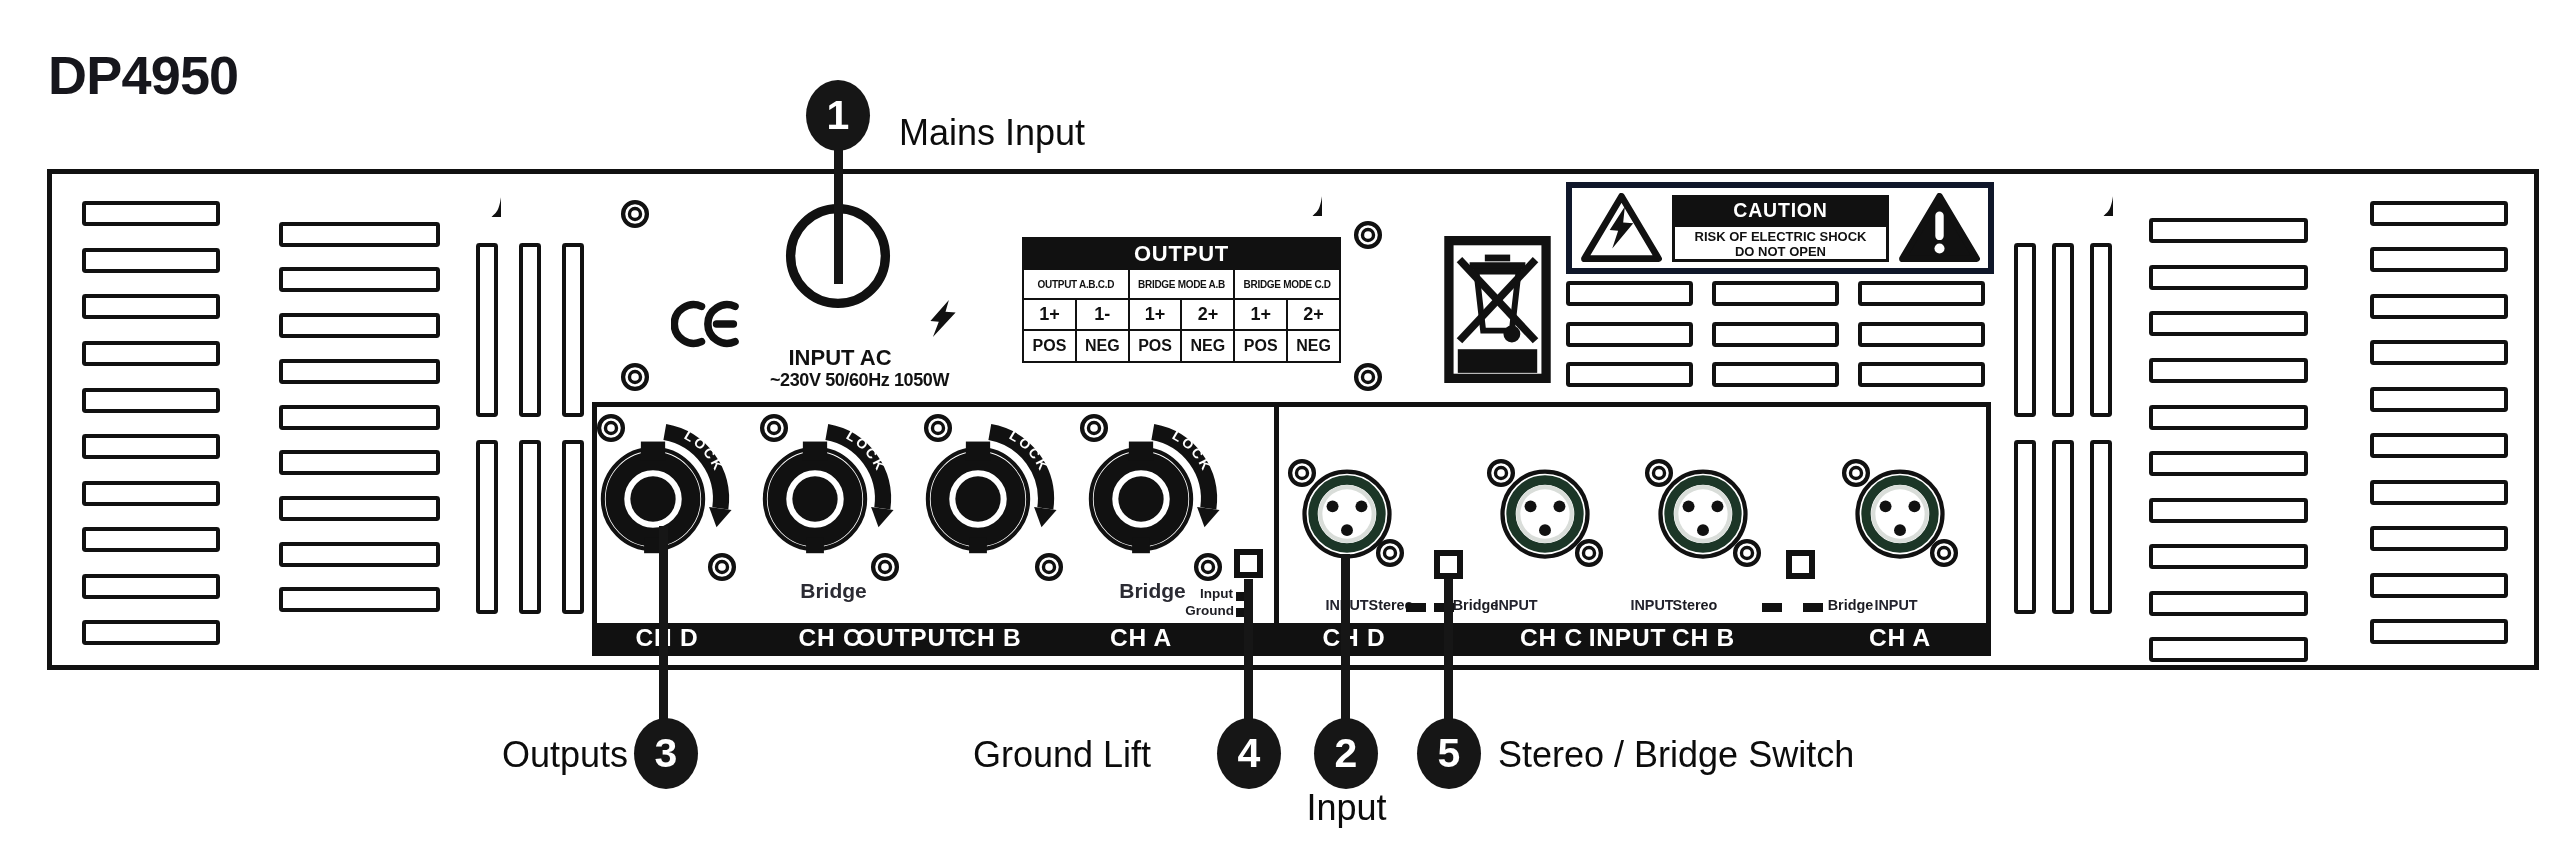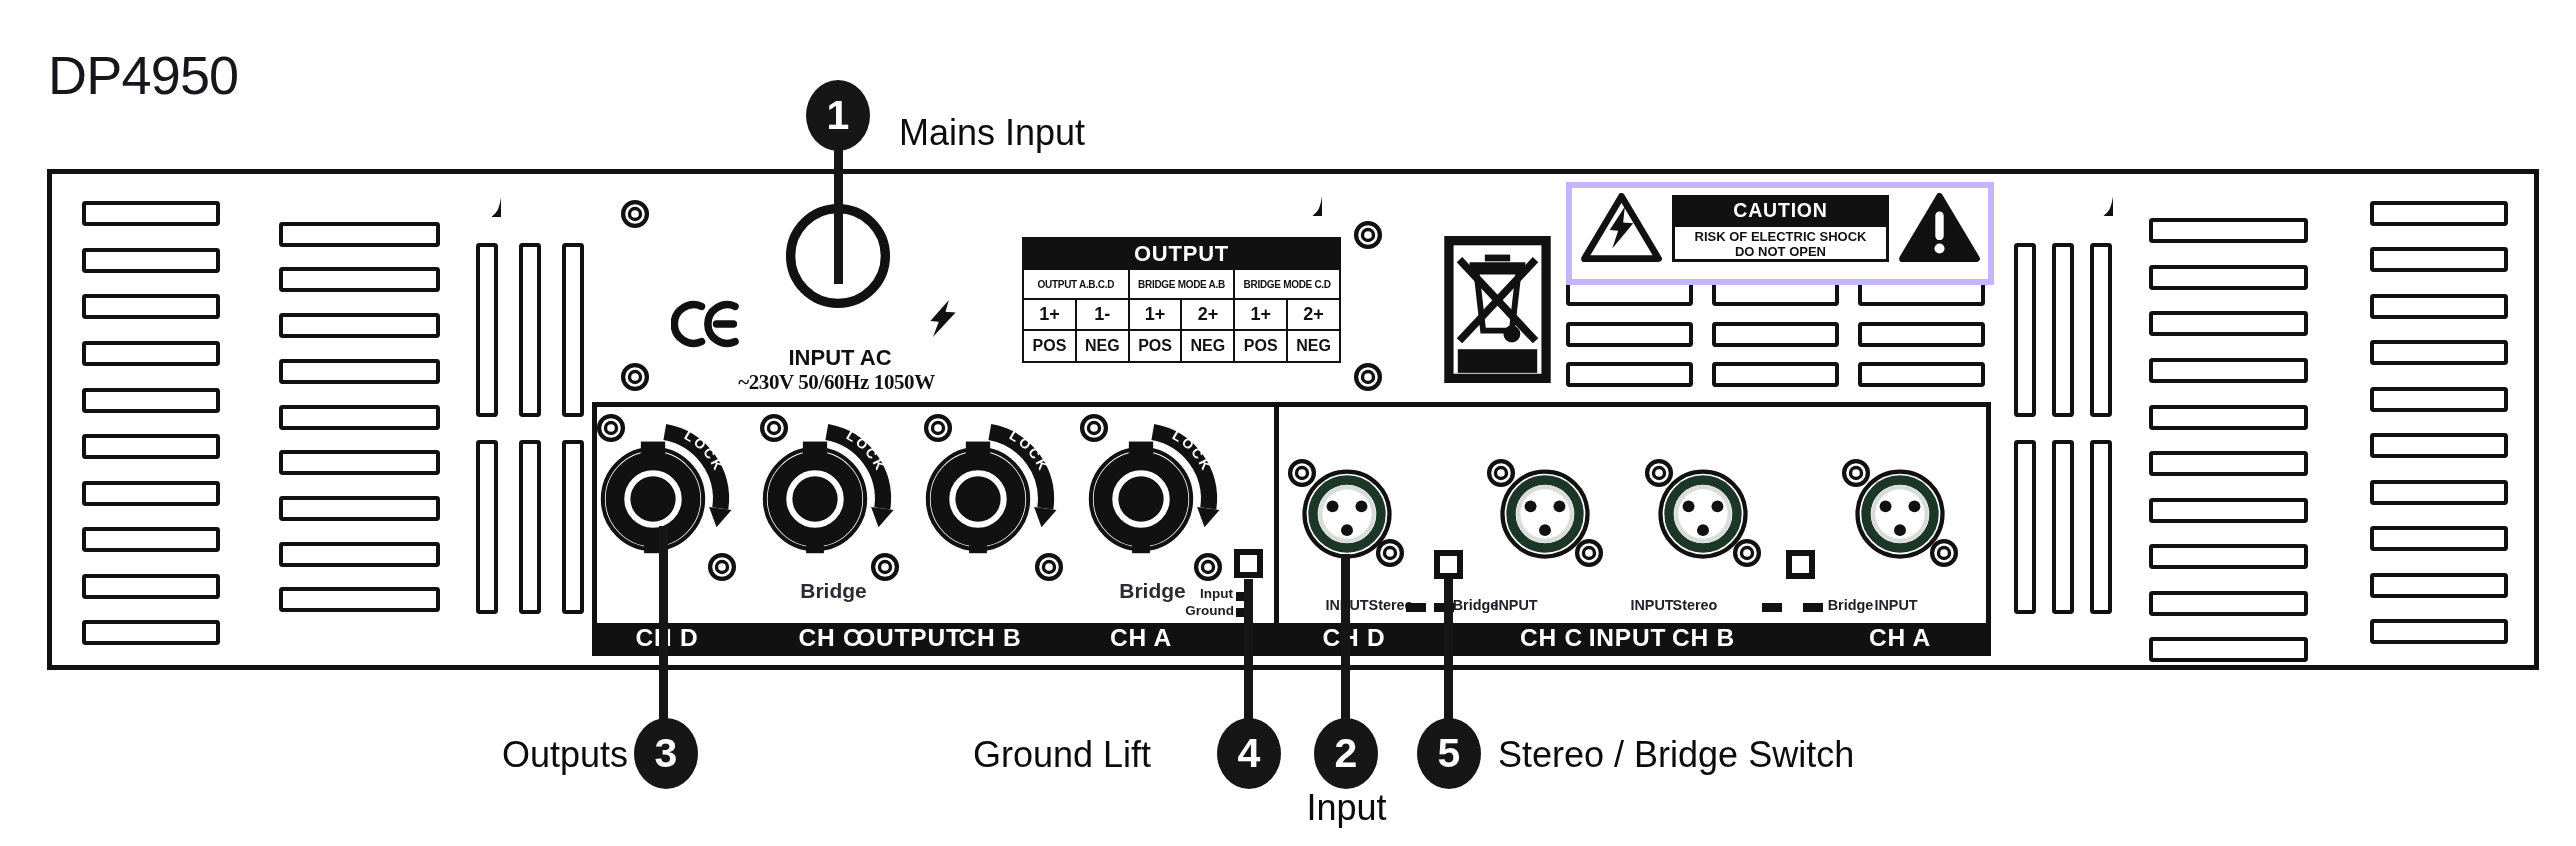--- a/index.html
+++ b/index.html
@@ -23,33 +23,33 @@
          color:#fff;font-weight:bold;font-size:41px;text-align:center;line-height:71px;z-index:6;}
   .callout-text{position:absolute;font-size:36px;color:#0c0c0c;z-index:6;}
   
   .otable{position:absolute;left:1022px;top:237px;width:319px;border-collapse:collapse;table-layout:fixed;z-index:2;}
   .otable td,.otable th{border:2.5px solid #111;text-align:center;font-weight:bold;padding:0;box-sizing:border-box;}
   .otable .hd{background:#111;color:#fff;font-size:22px;height:31px;letter-spacing:0.8px;}
   .otable .mode{font-size:10px;height:30px;letter-spacing:-0.3px;}
   .otable .pin{font-size:18px;height:31px;}
   .otable .pol{font-size:16px;height:32px;}
   
-  .caution{position:absolute;left:1566px;top:182px;width:428px;height:103px;border:6px solid #c4b5fd;
+  .caution{position:absolute;left:1566px;top:182px;width:428px;height:92px;border:6px solid #0f172a;
            box-sizing:border-box;background:#fff;}
   .caution-bar{position:absolute;left:100px;top:6.8px;width:217px;height:30px;background:#111;color:#fff;
                font-weight:bold;font-size:19.5px;text-align:center;line-height:30px;letter-spacing:0.8px;}
   .caution-sub{position:absolute;left:100px;top:36px;width:217px;height:38px;border:3.4px solid #111;
                box-sizing:border-box;text-align:center;font-weight:bold;font-size:13px;line-height:15.2px;padding-top:1.7px;}
   
   .mini{position:absolute;font-weight:bold;font-size:14.4px;color:#23232e;text-align:center;z-index:3;}
   .mini-r{position:absolute;font-weight:bold;font-size:13.5px;color:#1c1c22;text-align:right;z-index:3;}
   .sw{position:absolute;width:29px;height:29px;border:6px solid #111;background:#fff;box-sizing:border-box;z-index:3;}
   .glyph{position:absolute;background:#111;z-index:3;}
   .bridge-lbl{position:absolute;width:93px;text-align:center;font-weight:bold;font-size:21px;color:#2b2b33;z-index:3;}
-  .title{position:absolute;left:48px;top:44px;font-size:54px;font-weight:normal;letter-spacing:-0.8px;color:#16161c;}
+  .title{position:absolute;left:48px;top:44px;font-size:54px;font-weight:bold;letter-spacing:-0.8px;color:#16161c;}
   .mains-text{position:absolute;text-align:center;font-weight:bold;color:#111;z-index:2;}
 </style>
 </head>
 <body>
 
 <div class="stage">
 
   <svg width="0" height="0" style="position:absolute" aria-hidden="true">
     <defs>
       <symbol id="sym-speakon" viewBox="-110 -110 220 220">
@@ -196,21 +196,21 @@
       <use href="#sym-screw"></use>
     </svg>
   <svg class="abs" style="left:1351px;top:360px;" width="34" height="34" viewBox="0 0 40 40">
       <use href="#sym-screw"></use>
     </svg>
 
   <svg class="abs" style="left:783px;top:201px;" width="110" height="110" viewBox="0 0 130 130">
     <circle cx="65" cy="65" r="56" fill="#fff" stroke="#111" stroke-width="11"></circle>
   </svg>
   <div class="mains-text" style="left:768px;top:345px;width:144px;font-size:22px;">INPUT AC</div>
-  <div class="mains-text" style="left:701px;top:370px;width:271px;font-size:21px;letter-spacing:-0.4px;font-family:Liberation Serif, serif;">~230V 50/60Hz  1050W</div>
+  <div class="mains-text" style="left:724px;top:370px;width:271px;font-size:18px;letter-spacing:-0.4px;">~230V 50/60Hz  1050W</div>
 
   <svg class="abs" style="left:671px;top:298px;" width="71" height="52" viewBox="0 0 84 62">
     <path d="M 36 10 A 23 23 0 1 0 36 52" fill="none" stroke="#111" stroke-width="9" stroke-linecap="round"></path>
     <path d="M 76 10 A 23 23 0 1 0 76 52" fill="none" stroke="#111" stroke-width="9" stroke-linecap="round"></path>
     <line x1="54" y1="31" x2="74" y2="31" stroke="#111" stroke-width="9" stroke-linecap="round"></line>
   </svg>
 
   <svg class="abs" style="left:927px;top:300px;" width="32" height="37" viewBox="0 0 38 44">
     <path d="M26,0 L4,25 L14,26 L7,44 L34,15 L22,14 Z" fill="#111"></path>
   </svg>

